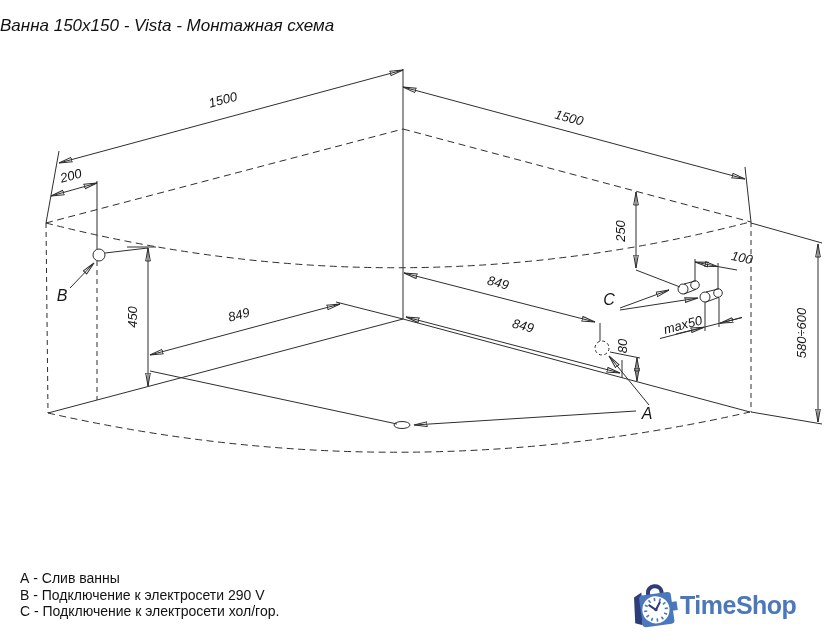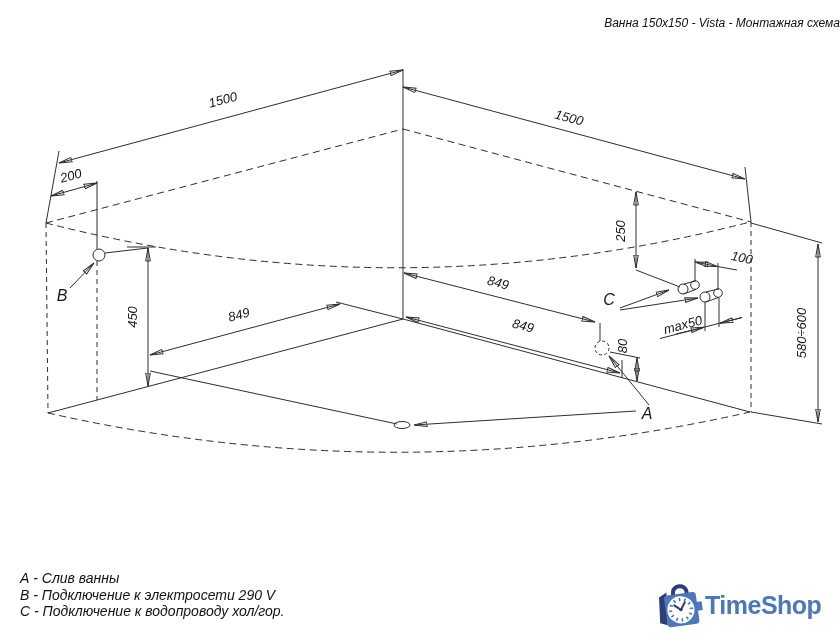--- a/index.html
+++ b/index.html
@@ -1,33 +1,33 @@
 <!DOCTYPE html>
 <html><head>
 <meta charset="utf-8">
 <style>
   html,body{margin:0;padding:0;background:#fff;}
   .page{position:relative;width:840px;height:639px;background:#ffffff;overflow:hidden;
         font-family:"Liberation Sans",sans-serif;color:#111;}
-  .title{position:absolute;top:16px;left:0;width:100%;text-align:right;
-         font-size:12px;font-style:italic;color:#111;}
+  .title{position:absolute;top:16px;left:0;width:100%;text-align:left;
+         font-size:17px;font-style:italic;color:#111;}
   svg.drawing{position:absolute;left:0;top:0;width:840px;height:639px;}
   svg.drawing path, svg.drawing line, svg.drawing circle, svg.drawing ellipse{
      stroke:#2e2e2e;fill:none;stroke-width:1;}
   .thick{stroke-width:2.4;}
   .dash{stroke-dasharray:7 4.5;}
   .dash2{stroke-dasharray:5 4;}
   .dash3{stroke-dasharray:3 2.5;}
   .arrw{marker-start:url(#arw);marker-end:url(#arw);}
   .arre{marker-end:url(#arw);}
   text.dim{font-size:13px;font-style:italic;fill:#161616;text-anchor:middle;stroke:none;}
   text.call{font-size:16px;font-style:italic;fill:#161616;text-anchor:middle;stroke:none;}
-  .legend{position:absolute;left:20px;top:570px;font-size:14px;font-style:italic;
+  .legend{position:absolute;left:20px;top:570px;font-size:14px;
           line-height:16.5px;color:#121212;}
-  .logo{position:absolute;left:656px;top:577px;width:172px;height:56px;}
+  .logo{position:absolute;left:631px;top:577px;width:172px;height:56px;}
   .logo-mark{position:absolute;left:2px;top:2px;}
   .logo-text{position:absolute;left:49px;top:14px;font-size:25px;font-weight:bold;
              color:#4a78bb;letter-spacing:-0.5px;}
 </style>
 </head>
 <body>
 
 <div class="page">
 
   <div class="title">Ванна 150x150 - Vista - Монтажная схема</div>
@@ -158,21 +158,21 @@
       <path d="M751,223 L822,243"></path>
       <path d="M751,412 L822,424"></path>
       <path class="arrw" d="M818,244 V422"></path>
       <text class="dim" transform="translate(806,333) rotate(-90)">580÷600</text>
     </g>
   </svg>
 
   <div class="legend">
     <div>А - Слив ванны</div>
     <div>В - Подключение к электросети 290 V</div>
-    <div>С - Подключение к водопроводу хол/гор.</div>
+    <div>С - Подключение к электросети хол/гор.</div>
   </div>
 
   <div class="logo">
     <svg class="logo-mark" width="48" height="52" viewBox="0 0 60 62">
       <g transform="rotate(-8 28 32)">
         <path stroke="none" d="M3,18 L13,13 L9,54 L0,50 z" fill="#2d3d7a"></path>
         <path fill="none" stroke-width="5" d="M21,20 v-5 a8.5,7.5 0 0 1 17,0 v5" stroke="#2d3d7a"></path>
         <rect stroke="none" x="9" y="17" width="40" height="40" rx="4" fill="#4a78bb"></rect>
         <rect stroke="none" x="48" y="30" width="7" height="11" fill="#4a78bb"></rect>
         <circle cx="28" cy="37" r="17" stroke="none" fill="#ffffff"></circle>

